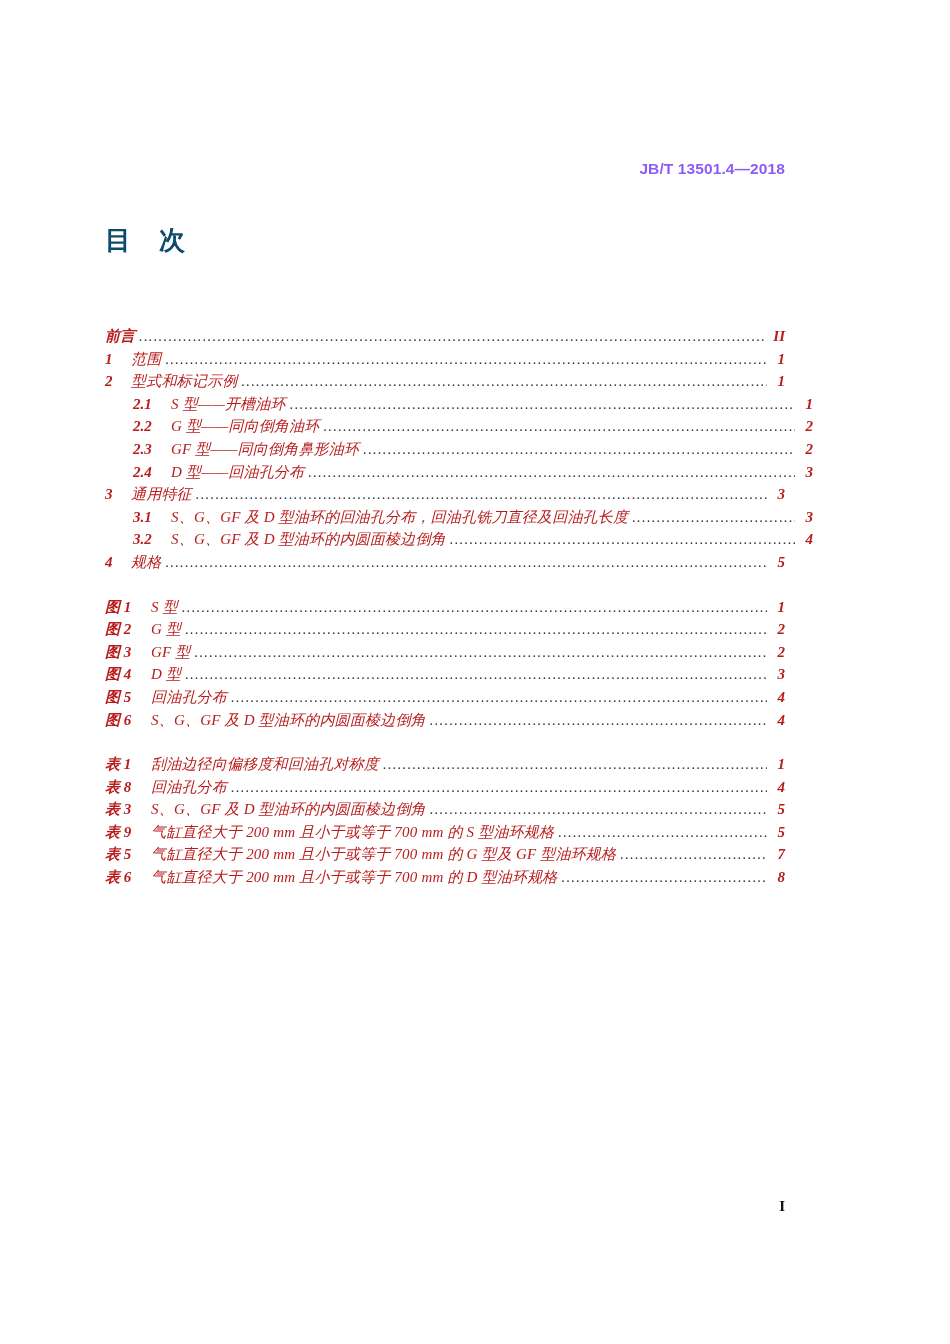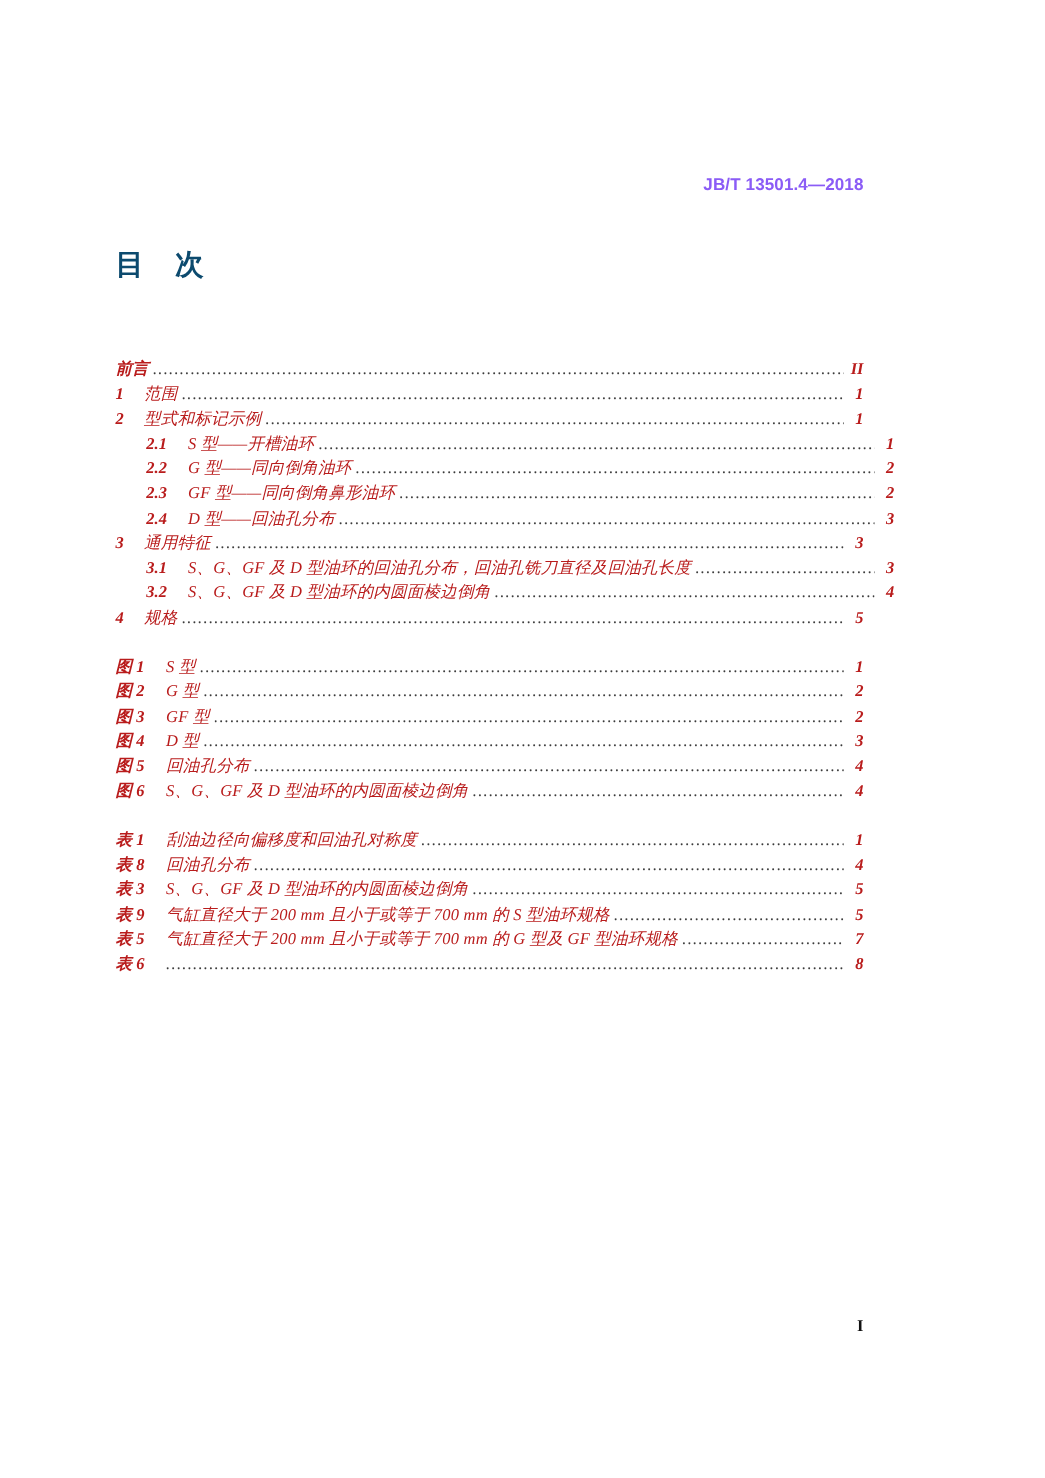--- a/index.html
+++ b/index.html
@@ -287,20 +287,21 @@
           <span class="toc-page">5</span>
         </div>
         <div class="toc-row lvl0 listnum">
           <span class="toc-num">表 5</span>
           <span class="toc-text">气缸直径大于 200 mm 且小于或等于 700 mm 的 G 型及 GF 型油环规格</span>
           <span class="toc-dots"></span>
           <span class="toc-page">7</span>
         </div>
         <div class="toc-row lvl0 listnum">
           <span class="toc-num">表 6</span>
+          <span class="toc-text">气缸直径大于 200 mm 且小于或等于 700 mm 的 D 型油环规格</span>
           <span class="toc-dots"></span>
           <span class="toc-page">8</span>
         </div>
       </div>
     </div>
 
   <div class="folio">I</div>
 
 </div>
 

